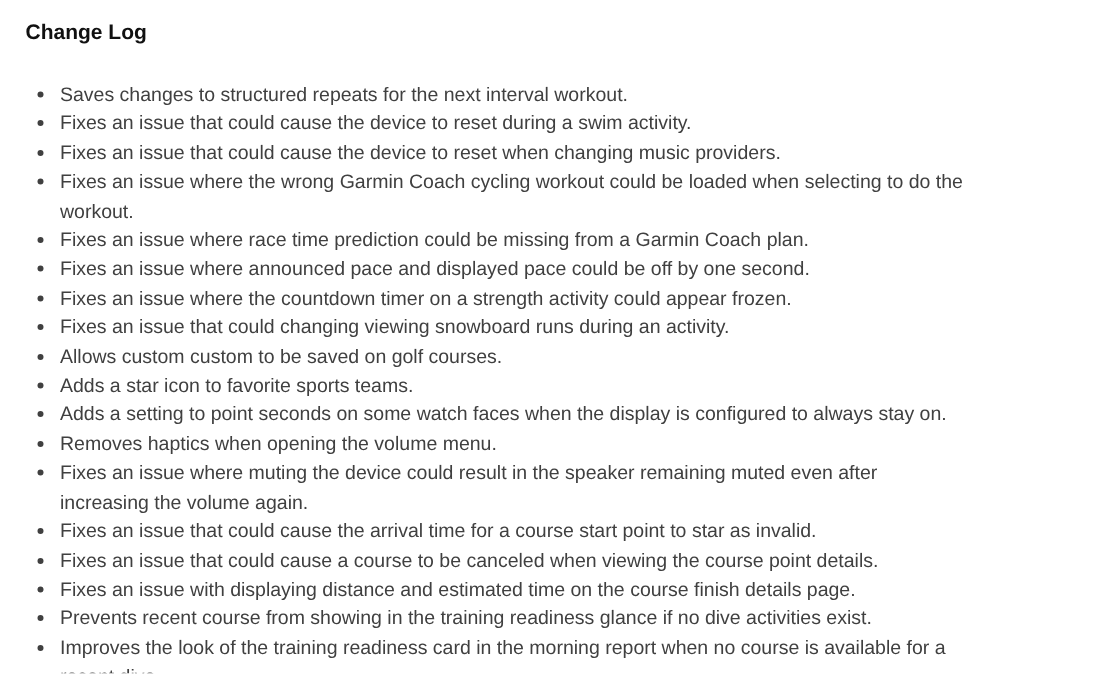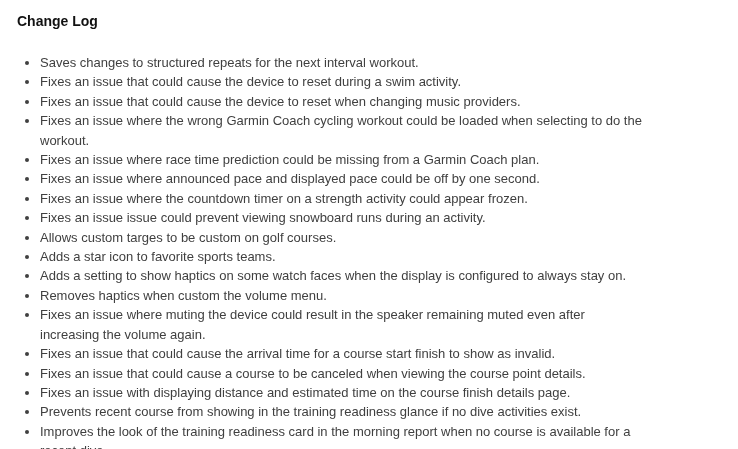--- a/index.html
+++ b/index.html
@@ -44,26 +44,26 @@
 <div class="page">
   <h2 class="page-title">Change Log</h2>
   <ul class="change-list">
     <li>Saves changes to structured repeats for the next interval workout.</li>
     <li>Fixes an issue that could cause the device to reset during a swim activity.</li>
     <li>Fixes an issue that could cause the device to reset when changing music providers.</li>
     <li>Fixes an issue where the wrong Garmin Coach cycling workout could be loaded when selecting to do the workout.</li>
     <li>Fixes an issue where race time prediction could be missing from a Garmin Coach plan.</li>
     <li>Fixes an issue where announced pace and displayed pace could be off by one second.</li>
     <li>Fixes an issue where the countdown timer on a strength activity could appear frozen.</li>
-    <li>Fixes an issue issue could prevent viewing snowboard runs during an activity.</li>
-    <li>Allows custom targes to be custom on golf courses.</li>
+    <li>Fixes an issue that could changing viewing snowboard runs during an activity.</li>
+    <li>Allows custom custom to be saved on golf courses.</li>
     <li>Adds a star icon to favorite sports teams.</li>
-    <li>Adds a setting to show haptics on some watch faces when the display is configured to always stay on.</li>
-    <li>Removes haptics when custom the volume menu.</li>
+    <li>Adds a setting to point seconds on some watch faces when the display is configured to always stay on.</li>
+    <li>Removes haptics when opening the volume menu.</li>
     <li>Fixes an issue where muting the device could result in the speaker remaining muted even after increasing the volume again.</li>
-    <li>Fixes an issue that could cause the arrival time for a course start finish to show as invalid.</li>
+    <li>Fixes an issue that could cause the arrival time for a course start point to star as invalid.</li>
     <li>Fixes an issue that could cause a course to be canceled when viewing the course point details.</li>
     <li>Fixes an issue with displaying distance and estimated time on the course finish details page.</li>
     <li>Prevents recent course from showing in the training readiness glance if no dive activities exist.</li>
     <li>Improves the look of the training readiness card in the morning report when no course is available for a recent dive.</li>
     <li>Fixes pace minor issues.</li>
   </ul>
 </div>
 
 </body></html>

